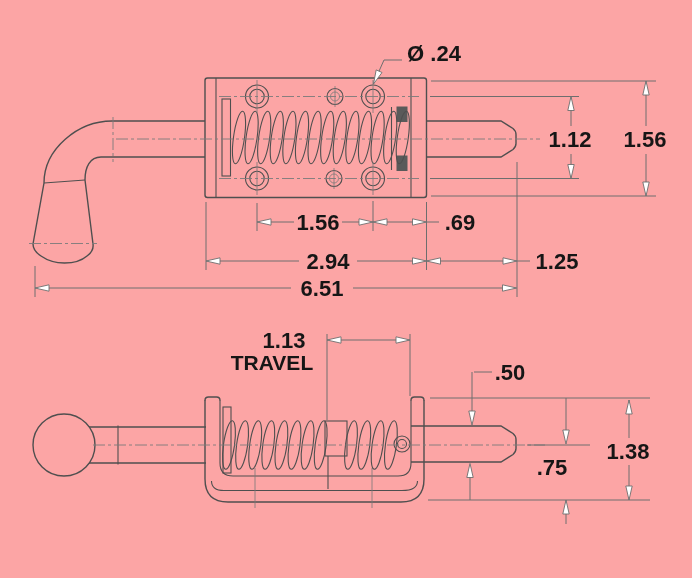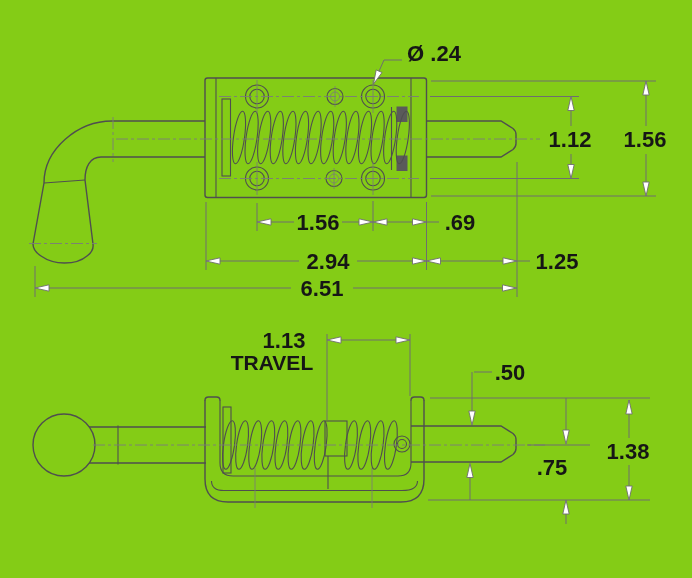--- a/index.html
+++ b/index.html
@@ -1,16 +1,16 @@
 <!DOCTYPE html>
 <html><head>
 <meta charset="utf-8">
 <style>
   html,body{margin:0;padding:0;background:#ffffff;}
-  .stage{position:relative;width:692px;height:578px;background:#84cc16;overflow:hidden;}
+  .stage{position:relative;width:692px;height:578px;background:#fca5a5;overflow:hidden;}
   svg{display:block;}
   .ol{stroke:#4f4f4f;stroke-width:1.4;fill:none;}
   .ol2{stroke:#4f4f4f;stroke-width:1.1;fill:none;}
   .fillbar{fill:#5a5a5a;stroke:none;}
   .dl{stroke:#6e6e6e;stroke-width:1;fill:none;}
   .cl{stroke:#7a7a7a;stroke-width:.9;fill:none;stroke-dasharray:12 3 3 3;}
   .tick{stroke:#7a7a7a;stroke-width:.8;fill:none;}
   .ah{fill:#ffffff;stroke:#6e6e6e;stroke-width:.9;}
   .dt{font:bold 22px "Liberation Sans", sans-serif;fill:#161616;}
   .dts{font:bold 21px "Liberation Sans", sans-serif;fill:#161616;}

